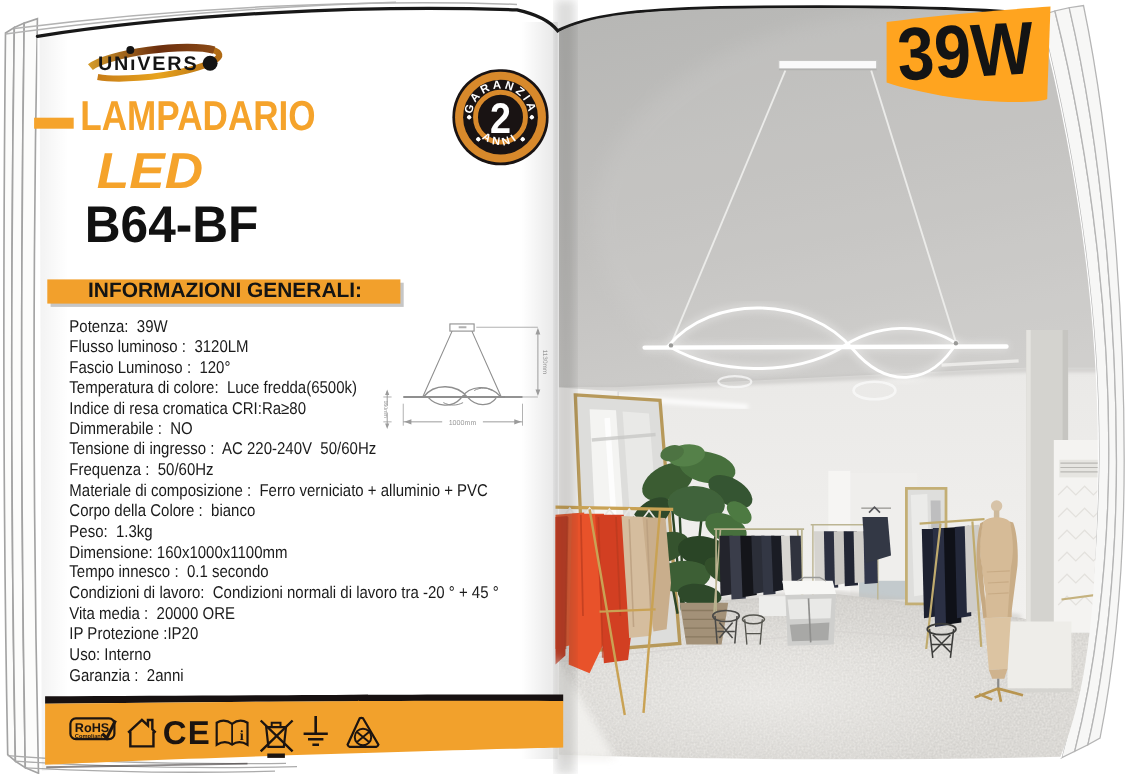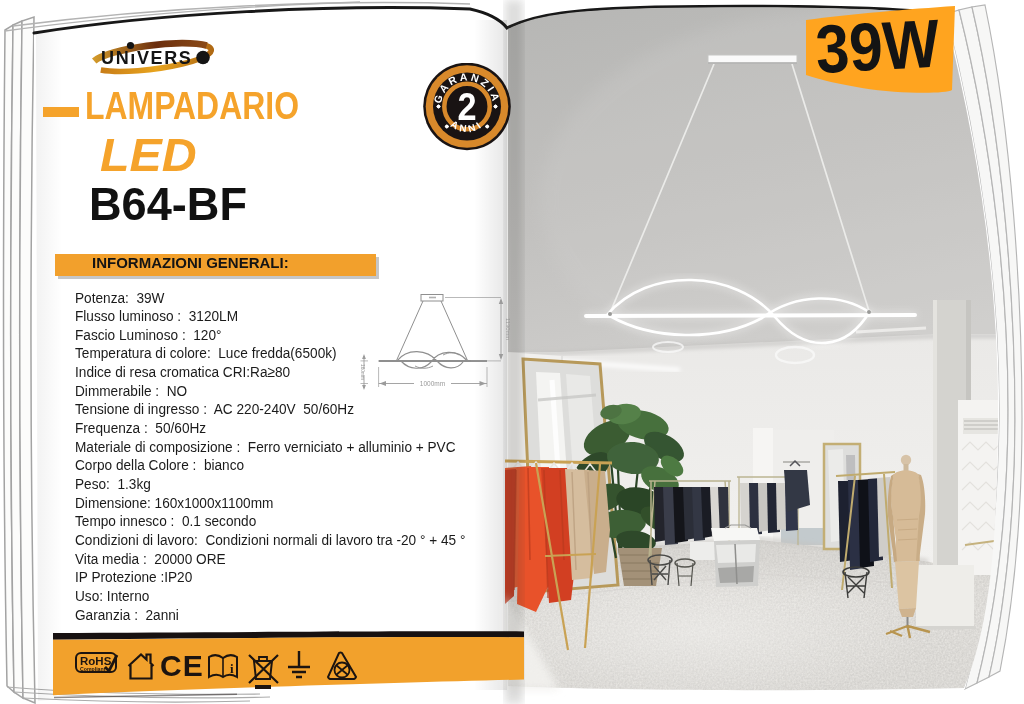--- a/index.html
+++ b/index.html
@@ -309,21 +309,21 @@
     <rect x="505" y="0" width="18" height="704" fill="#3a3a38" opacity="0.17" filter="url(#blur4)"></rect>
 
   <g>
     <path d="M806,20 C850,14 910,9 955,6 L952,90 C945,94 900,94 862,88 C840,84 820,80 806,75 Z" fill="#ffa41f"></path>
     <g transform="translate(817,73) rotate(-3) scale(0.885,1)">
       <text x="0" y="0" font-size="68" font-weight="bold" fill="#141414" font-family="Liberation Sans,sans-serif">39W</text>
     </g>
   </g>
 </svg>
 
-<div class="abs" style="left:17px;top:0;width:512px;height:584px">
+<div class="abs" style="left:5px;top:0;width:512px;height:584px">
 
   <svg class="abs" style="left:66px;top:36px" width="140" height="46" viewBox="0 0 140 46">
     <defs>
       <linearGradient id="swgold" x1="0" y1="0" x2="1" y2="0">
         <stop offset="0" stop-color="#c87d18"></stop>
         <stop offset="0.5" stop-color="#e8a41e"></stop>
         <stop offset="1" stop-color="#b06a14"></stop>
       </linearGradient>
       <linearGradient id="swbrown" x1="0" y1="0" x2="1" y2="0">
         <stop offset="0" stop-color="#d39a2a"></stop>
@@ -370,21 +370,21 @@
           <circle cx="64.2" cy="63.5" r="1.8"></circle>
       <rect x="13.9" y="41.9" width="3.2" height="3.2" transform="rotate(45 15.5 43.5)"></rect>
       <rect x="70.9" y="41.9" width="3.2" height="3.2" transform="rotate(45 72.5 43.5)"></rect>
       <rect x="22.2" y="61.9" width="3.2" height="3.2" transform="rotate(45 23.8 63.5)"></rect>
       <rect x="62.6" y="61.9" width="3.2" height="3.2" transform="rotate(45 64.2 63.5)"></rect>
     </g>
     <text x="44" y="57.5" font-size="39" font-weight="bold" fill="#ffffff" text-anchor="middle" font-family="Liberation Sans,sans-serif" transform="scale(0.88,1) translate(6,0)">2</text>
   </svg>
 
   <div class="abs" style="left:38px;top:253.5px;width:321px;height:22.5px;background:#f2a02c;box-shadow:3px 3px 0 #c6c6c6;"></div>
-  <div class="abs" style="left:75px;top:253.5px;font-size:15px;font-weight:bold;color:#141414;transform:scale(1.0,1);transform-origin:0 0;white-space:nowrap;">INFORMAZIONI GENERALI:</div>
+  <div class="abs" style="left:75px;top:253.5px;font-size:19px;font-weight:bold;color:#141414;transform:scale(1.0,1);transform-origin:0 0;white-space:nowrap;">INFORMAZIONI GENERALI:</div>
 
   <div class="abs" style="left:58px;top:288.5px;font-size:15.5px;line-height:18.65px;color:#1b1b1b;white-space:pre;transform:scale(0.88,1);transform-origin:0 0;">Potenza:  39W
 Flusso luminoso :  3120LM
 Fascio Luminoso :  120°
 Temperatura di colore:  Luce fredda(6500k)
 Indice di resa cromatica CRI:Ra≥80
 Dimmerabile :  NO
 Tensione di ingresso :  AC 220-240V  50/60Hz
 Frequenza :  50/60Hz
 Materiale di composizione :  Ferro verniciato + alluminio + PVC

